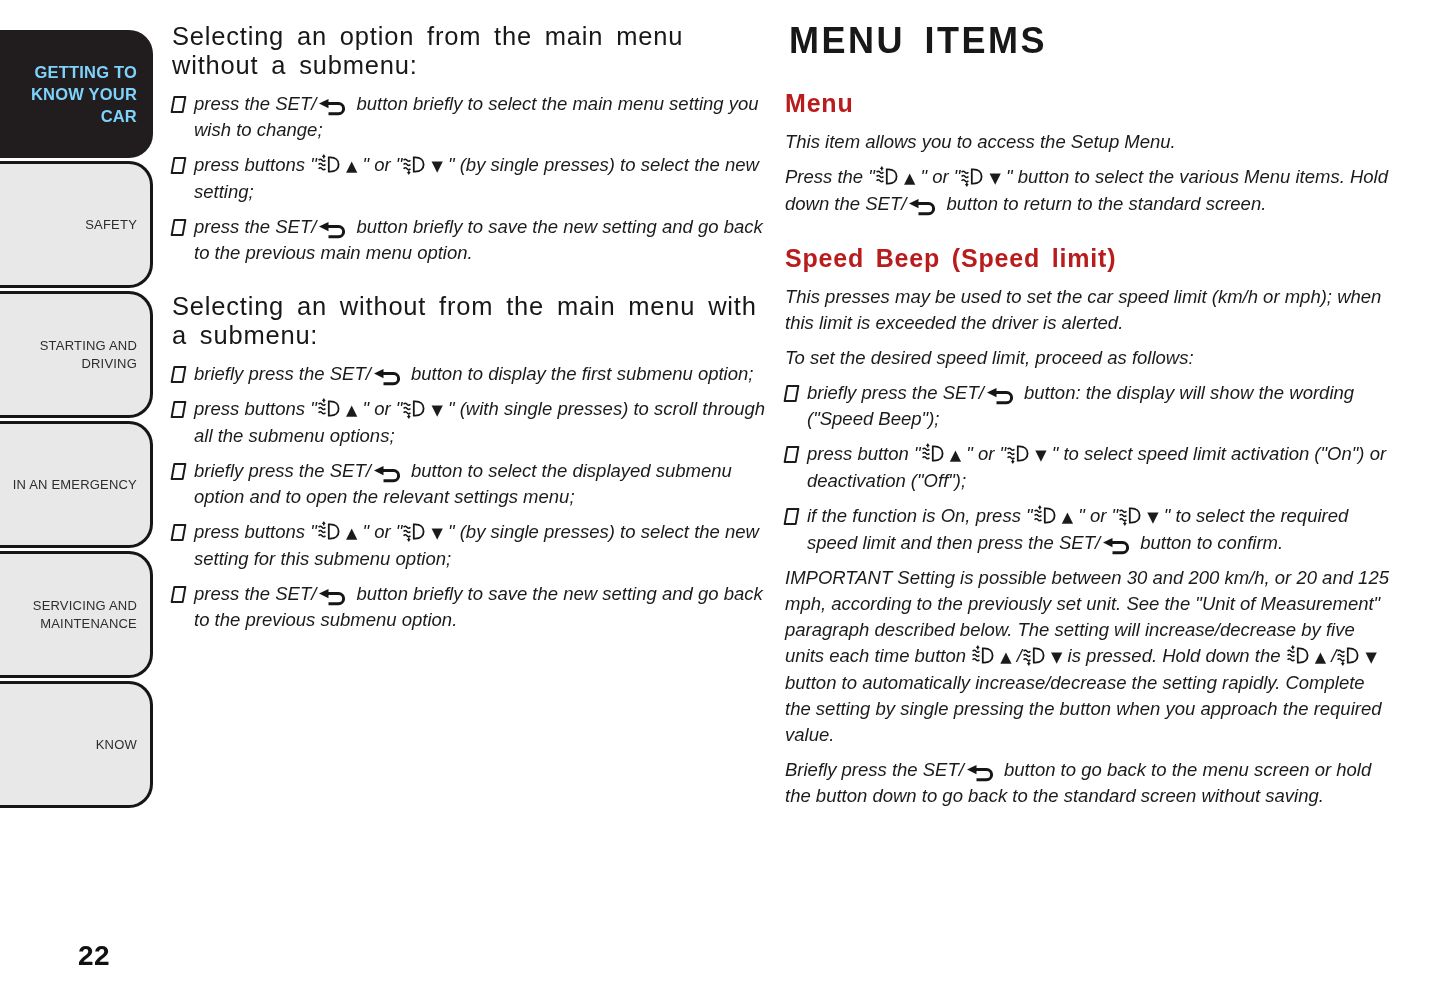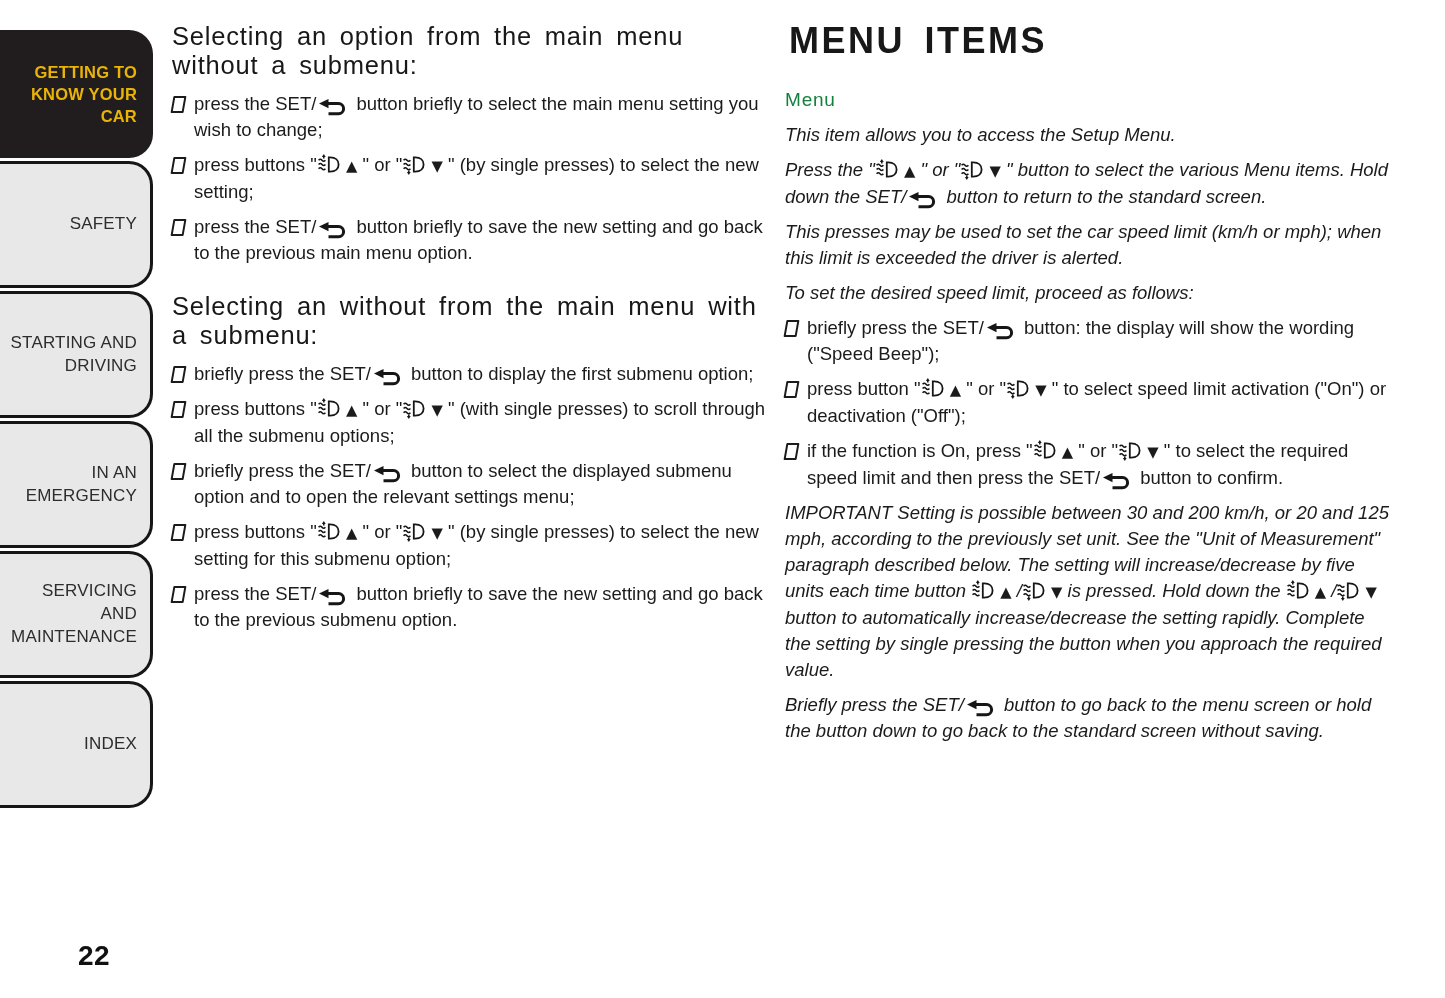--- a/index.html
+++ b/index.html
@@ -9,51 +9,51 @@
     -webkit-font-smoothing:antialiased;
   }
   
   .sidebar{position:absolute;left:0;top:30px;width:155px;}
   .tab{
     box-sizing:border-box;width:153px;height:127px;margin-bottom:3px;
     background:#e8e8e8;border:3px solid #161616;border-left:none;
     border-radius:0 24px 24px 0;
     display:flex;align-items:center;justify-content:flex-end;
     text-align:right;padding:8px 13px 8px 8px;
-    font-size:17px;line-height:1.35;color:#2d2d2d;letter-spacing:.2px;
+    font-size:13px;line-height:1.35;color:#2d2d2d;letter-spacing:.2px;
     cursor:pointer;
   }
   .tab.active{
-    background:#211d1e;border-color:#211d1e;color:#eab308;
+    background:#211d1e;border-color:#211d1e;color:#7dd3fc;
     font-weight:700;font-size:16.5px;height:128px;
   }
   .page-number{
     position:absolute;left:78px;top:940px;
     font-size:28px;font-weight:700;letter-spacing:.5px;color:#111;
   }
   
   .col{position:absolute;}
   .col-left{left:172px;top:22px;width:597px;}
   .col-right{left:785px;top:16px;width:606px;}
   h1.doc-title{
     margin:4px;font-size:36px;font-weight:700;letter-spacing:2.5px;word-spacing:7px;
     color:#181818;
   }
   h2.sec{
     margin:0 0 12px;font-size:25.5px;font-weight:400;line-height:1.12;
     letter-spacing:.8px;word-spacing:5px;color:#181818;
   }
   h2.sec.spaced{margin-top:26px;}
   h3.sub{
-    margin:27px 0 11px;font-size:19px;font-weight:400;
-    letter-spacing:.8px;word-spacing:4px;color:#15803d;
+    margin:27px 0 11px;font-size:25px;font-weight:700;
+    letter-spacing:.8px;word-spacing:4px;color:#b91c1c;
   }
   p{font-size:18.5px;line-height:26px;margin:0 0 9px;font-style:italic;}
   ul{list-style:none;margin:0 0 4px;padding:0;}
-  li{display:flex;gap:9px;font-size:18.5px;line-height:26px;margin-bottom:9px;}
+  li{display:flex;gap:9px;font-size:18.5px;line-height:26px;margin-bottom:9px;font-style:italic;}
   .sq{
     flex:0 0 auto;width:9px;height:13px;border:2.5px solid #1b1b1b;
     transform:skewX(-10deg);margin-top:5px;border-radius:1px;
   }
   .txt{flex:1;}
   
   .ic{display:inline-block;vertical-align:-4px;line-height:0;}
   .ic.ret{vertical-align:-6px;margin:0 3px;}
   .tri{font-family:"DejaVu Sans",sans-serif;font-size:.8em;letter-spacing:0;}
 </style>
@@ -70,21 +70,21 @@
   <div class="tab">
       <span>STARTING AND DRIVING</span>
     </div>
   <div class="tab">
       <span>IN AN EMERGENCY</span>
     </div>
   <div class="tab">
       <span>SERVICING AND MAINTENANCE</span>
     </div>
   <div class="tab">
-      <span>INDEX</span>
+      <span>KNOW</span>
     </div>
 </nav>
 
 <div class="page-number">22</div>
 
 <main class="col col-left">
   <section>
     <h2 class="sec">Selecting an option from the main menu without a submenu:</h2>
     <ul>
       <li>
@@ -202,20 +202,21 @@
           <path d="M1.6 6.3 q1.7 -2.1 3.4 0 q1.7 2.1 3.4 0" fill="none" stroke="#161616" stroke-width="1.5"></path>
           <path d="M1.6 10.5 q1.7 -2.1 3.4 0 q1.7 2.1 3.4 0" fill="none" stroke="#161616" stroke-width="1.5"></path>
           <path d="M1.6 14.7 q1.7 -2.1 3.4 0 q1.7 2.1 3.4 0" fill="none" stroke="#161616" stroke-width="1.5"></path>
           <path d="M6.8 16.4 L6.8 18.8" stroke="#161616" stroke-width="1.5"></path>
           <polygon points="6.8,21 4.9,17.9 8.7,17.9" fill="#161616"></polygon>
         </svg></span> <span class="tri">▼</span> " button to select the various Menu items. Hold down the SET/<span class="ic ret"><svg width="29" height="17" viewBox="0 0 29 17">
           <polygon points="0,4.6 9.5,0 9.5,9.2" fill="#161616"></polygon>
           <path d="M8.5 4.6 L19.5 4.6 A5.1 5.1 0 0 1 19.5 14.8 L9.5 14.8" fill="none" stroke="#161616" stroke-width="3"></path>
         </svg></span> button to return to the standard screen.</p>
 
+  <h3 class="sub">Speed Beep (Speed limit)</h3>
   <p>This presses may be used to set the car speed limit (km/h or mph); when this limit is exceeded the driver is alerted.</p>
   <p>To set the desired speed limit, proceed as follows:</p>
   <ul>
     <li>
         <span class="sq"></span>
         <span class="txt">briefly press the SET/<span class="ic ret"><svg width="29" height="17" viewBox="0 0 29 17">
               <polygon points="0,4.6 9.5,0 9.5,9.2" fill="#161616"></polygon>
               <path d="M8.5 4.6 L19.5 4.6 A5.1 5.1 0 0 1 19.5 14.8 L9.5 14.8" fill="none" stroke="#161616" stroke-width="3"></path>
             </svg></span> button: the display will show the wording ("Speed Beep");</span>
       </li>

